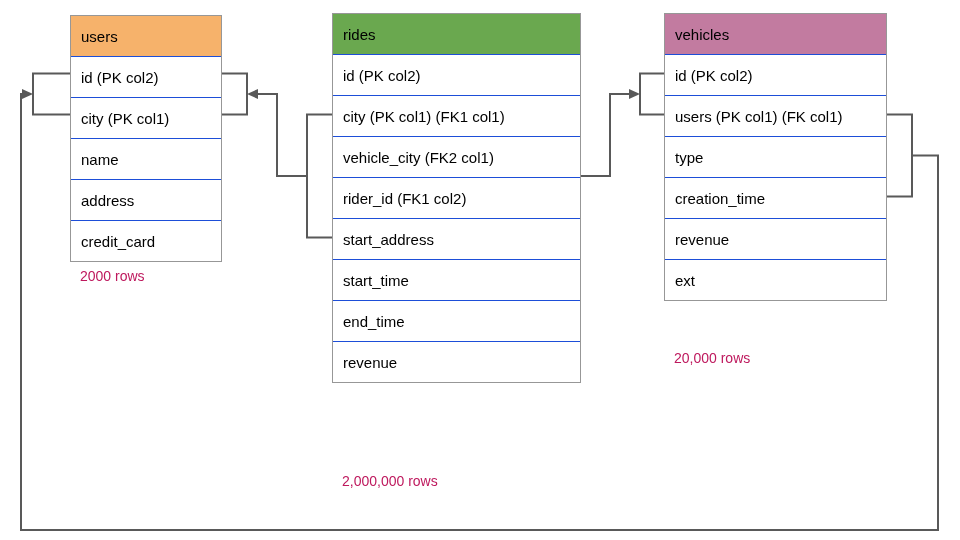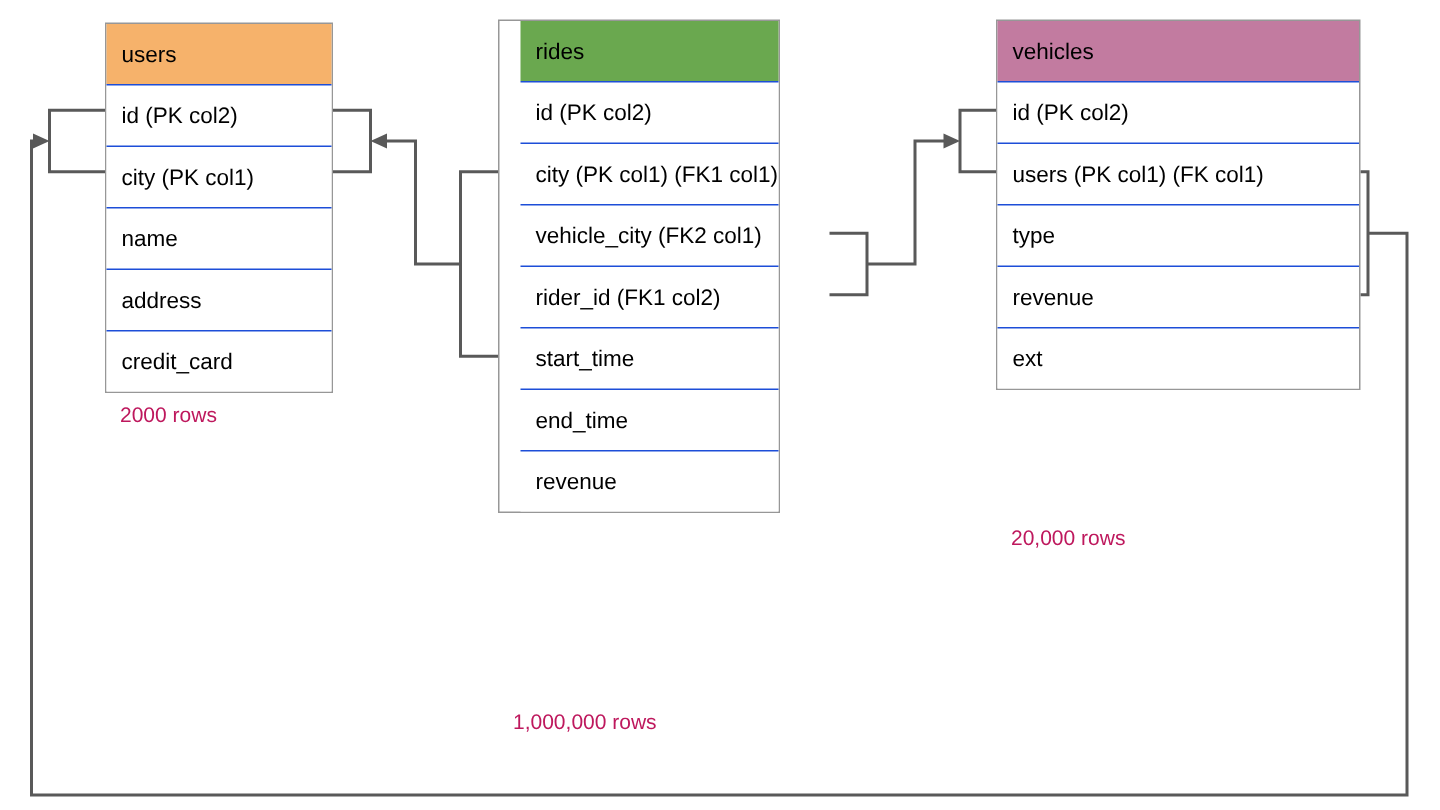--- a/index.html
+++ b/index.html
@@ -21,22 +21,22 @@
   .thead-vehicles{background:#c27ba0;}
   .trow{
     height:41px;display:flex;align-items:center;padding-left:10px;
     border-top:1px solid #1d4ed8;font-size:15px;box-sizing:border-box;
     background:#fff;white-space:nowrap;
   }
   .caption{
     position:absolute;left:10px;font-size:14px;color:#be185d;white-space:nowrap;
   }
   .t-users{left:70px;top:15px;width:152px;}
-  .t-rides{left:332px;top:13px;width:188px;padding-left:14px;}
-  .t-vehicles{left:664px;top:13px;width:243px;}
+  .t-rides{left:332px;top:13px;width:249px;}
+  .t-vehicles{left:664px;top:13px;width:223px;}
   .cap-users{top:258px;}
   .cap-rides{top:463px;}
   .cap-vehicles{top:340px;}
   .cap-wrap{position:absolute;}
   .line{fill:none;stroke:#595959;stroke-width:2;}
   .arrow{fill:#595959;stroke:none;}
 </style>
 </head>
 <body>
 
@@ -77,33 +77,35 @@
   <div class="cap-wrap t-users cap-users">
     <div class="caption" style="top:10px">2000 rows</div>
   </div>
 
   <div class="db-table t-rides">
     <div class="thead thead-rides">rides</div>
     <div class="trow">id (PK col2)</div>
     <div class="trow">city (PK col1) (FK1 col1)</div>
     <div class="trow">vehicle_city (FK2 col1)</div>
     <div class="trow">rider_id (FK1 col2)</div>
+    <div class="trow">start_address</div>
     <div class="trow">start_time</div>
     <div class="trow">end_time</div>
     <div class="trow">revenue</div>
   </div>
   <div class="cap-wrap t-rides cap-rides">
-    <div class="caption" style="top:10px">1,000,000 rows</div>
+    <div class="caption" style="top:10px">2,000,000 rows</div>
   </div>
 
   <div class="db-table t-vehicles">
     <div class="thead thead-vehicles">vehicles</div>
     <div class="trow">id (PK col2)</div>
     <div class="trow">users (PK col1) (FK col1)</div>
     <div class="trow">type</div>
+    <div class="trow">creation_time</div>
     <div class="trow">revenue</div>
     <div class="trow">ext</div>
   </div>
   <div class="cap-wrap t-vehicles cap-vehicles">
     <div class="caption" style="top:10px">20,000 rows</div>
   </div>
 
 </div>
 
 </body></html>

